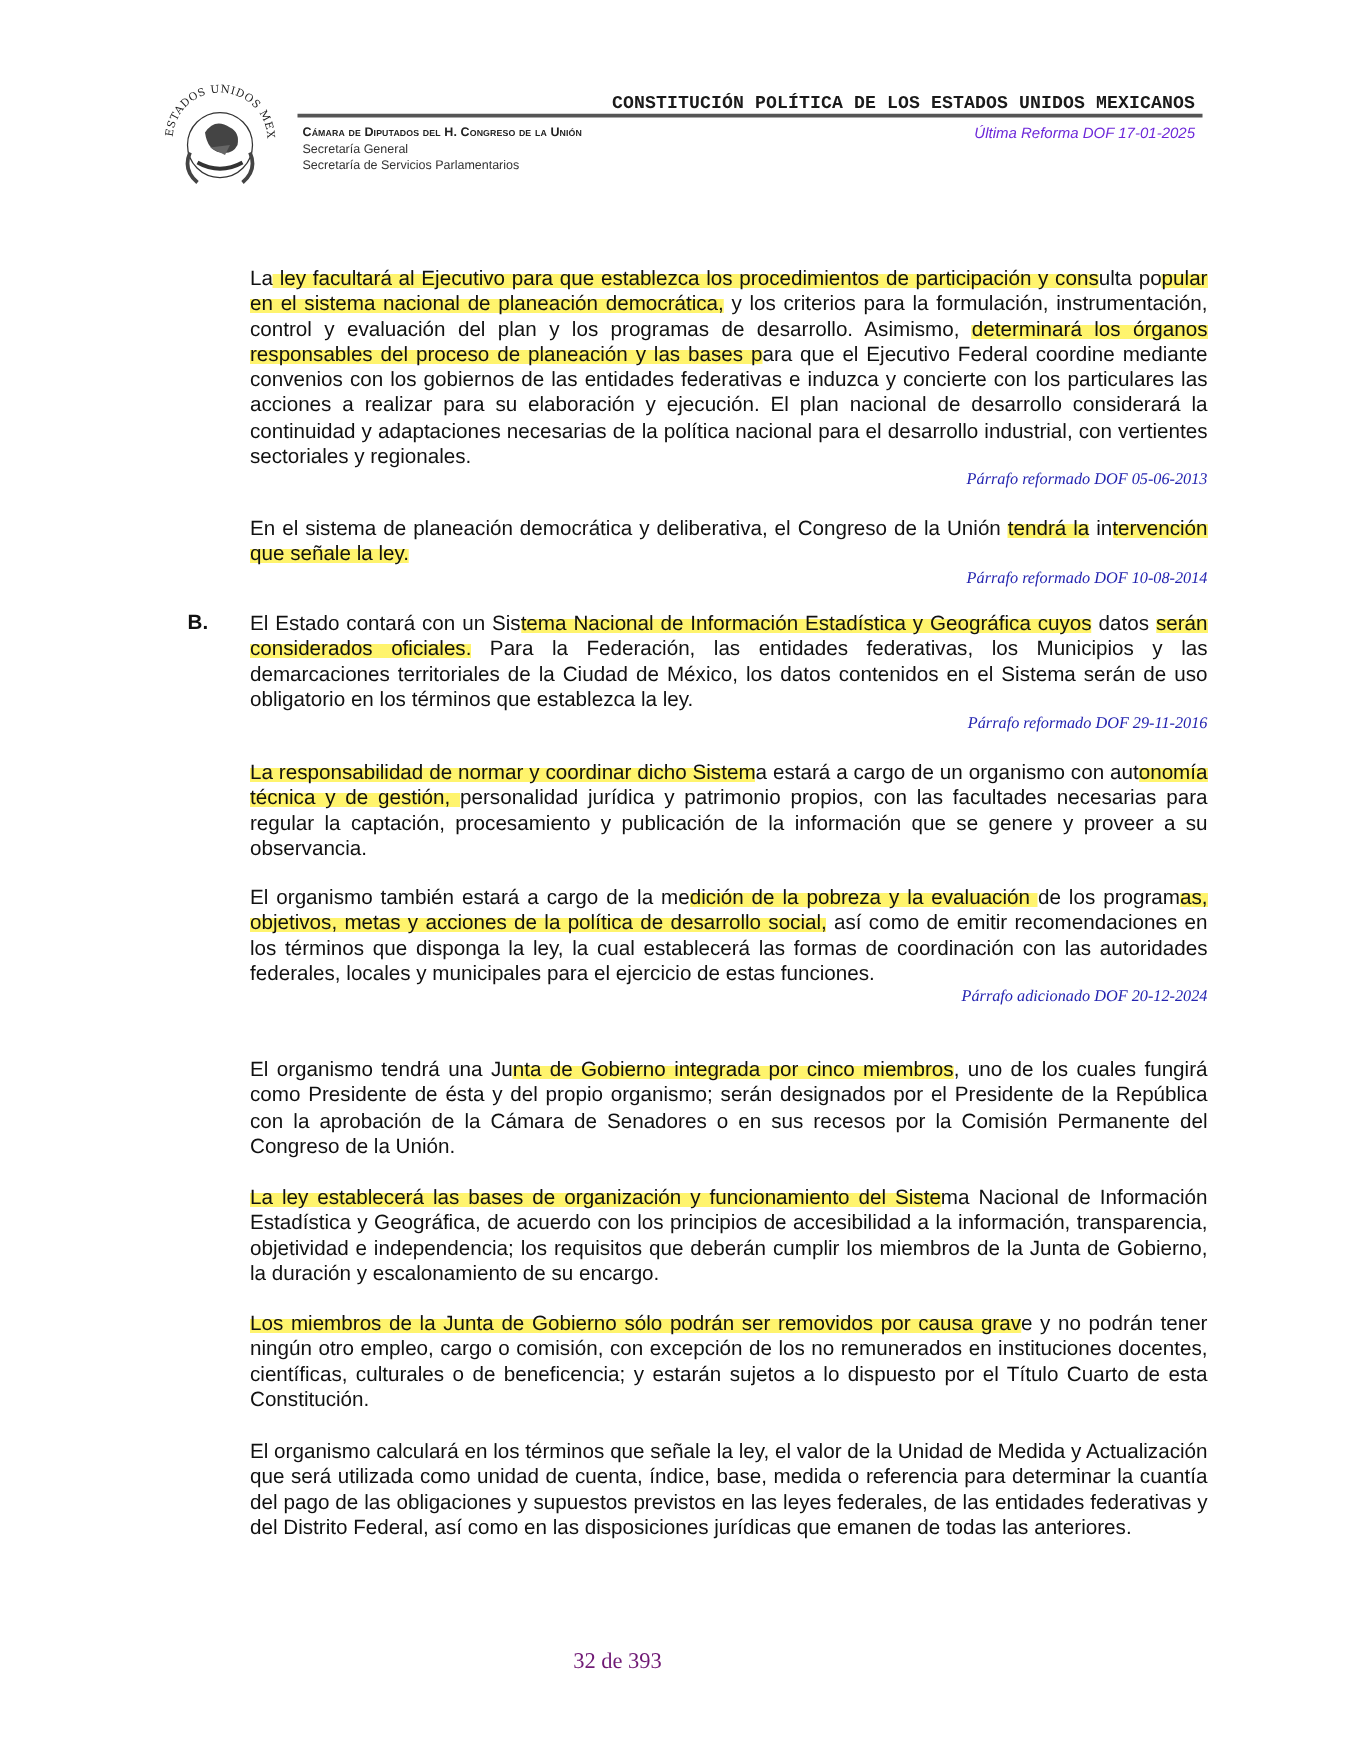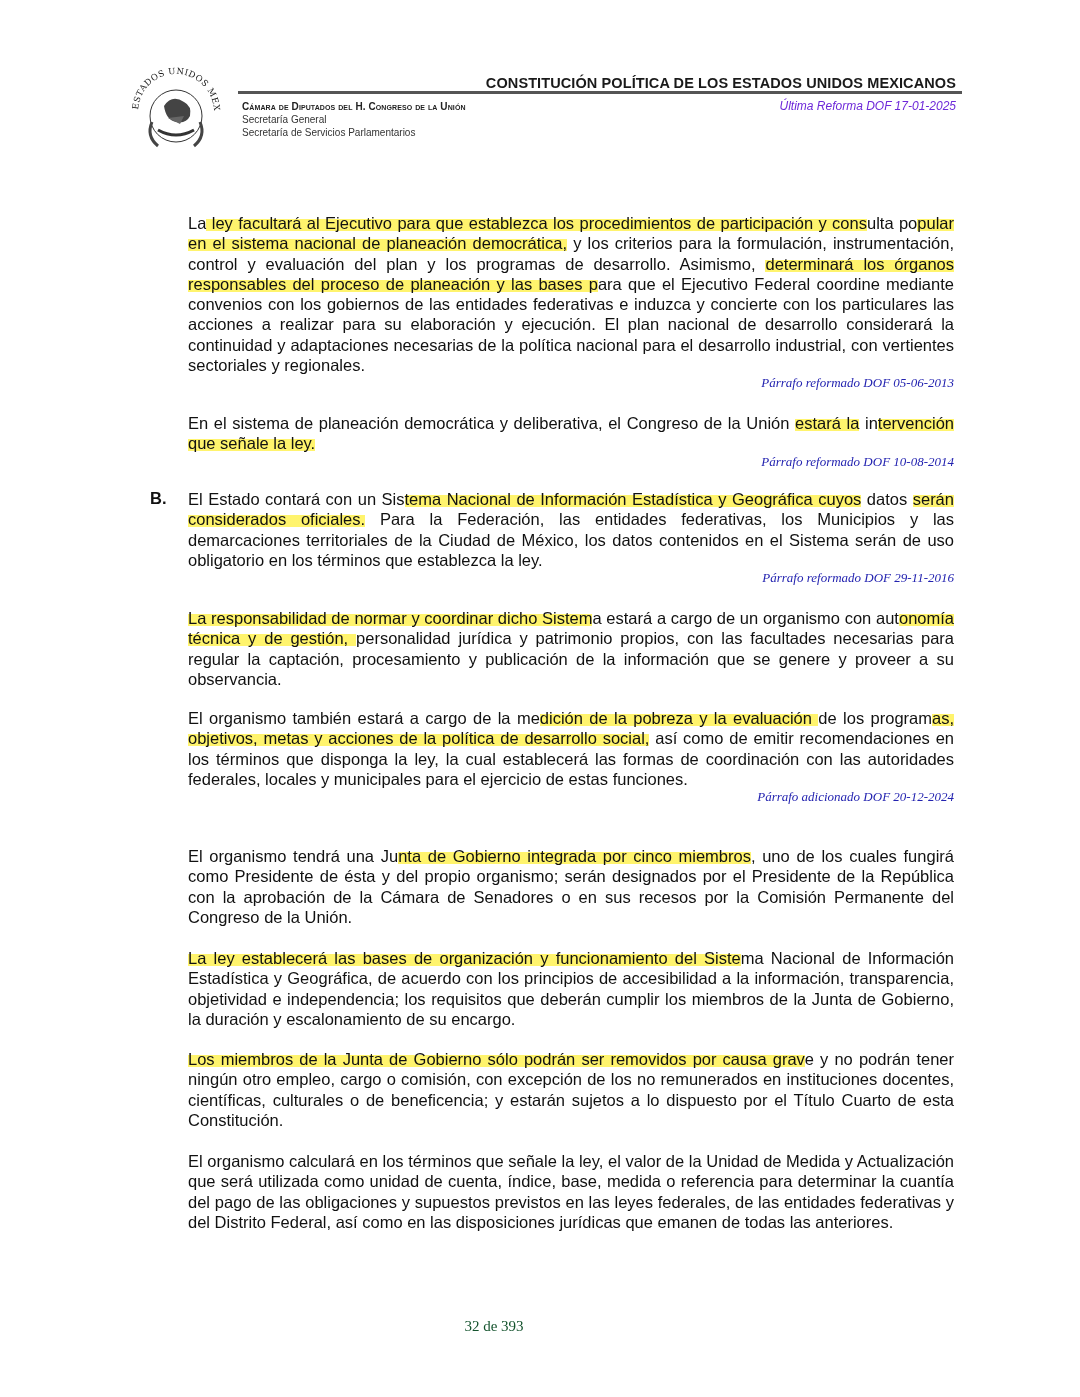--- a/index.html
+++ b/index.html
@@ -1,28 +1,28 @@
 <!DOCTYPE html>
 <html><head>
 <meta charset="utf-8">
 <style>
   html, body { margin: 0; padding: 0; background: #ffffff; }
   body { width: 1080px; height: 1397px; position: relative; overflow: hidden; font-family: "Liberation Sans", sans-serif; color: #111; }
   .seal { position: absolute; left: 124px; top: 60px; width: 104px; height: 100px; }
-  .hdr-title { position: absolute; right: 124px; top: 75px; font-family: Liberation Sans, sans-serif; font-weight: bold; font-size: 14.5px; letter-spacing: 0.1px; color: #1a1a1a; white-space: nowrap; }
+  .hdr-title { position: absolute; right: 124px; top: 75px; font-family: Liberation Mono, monospace; font-weight: bold; font-size: 14.5px; letter-spacing: 0.1px; color: #1a1a1a; white-space: nowrap; }
   .hdr-rule { position: absolute; left: 238px; top: 91px; width: 724px; height: 3px; background: #555; }
   .hdr-org { position: absolute; left: 242px; top: 101px; font-size: 10px; font-weight: bold; color: #222; font-variant: small-caps; letter-spacing: 0.1px; }
   .hdr-sub { position: absolute; left: 242px; font-size: 10px; color: #333; }
   .hdr-reform { position: absolute; right: 124px; top: 99px; font-size: 12px; font-style: italic; color: #6d28d9; }
-  .body { position: absolute; left: 188px; width: 766px; }
+  .body { position: absolute; left: 200px; width: 766px; }
   .para { font-size: 16.5px; line-height: 20.3px; text-align: justify; margin: 0; }
   .hl { background: linear-gradient(to bottom, transparent 30%, rgba(255, 240, 60, 0.75) 30%, rgba(255, 240, 60, 0.75) 92%, transparent 92%); }
   .note { font-family: "Liberation Serif", serif; font-style: italic; font-size: 13px; color: #2323b0; text-align: right; margin: 0; line-height: 16px; }
   .label-b { position: absolute; left: 150px; font-weight: bold; font-size: 16.5px; }
-  .page-num { position: absolute; left: 0; width: 988px; top: 1318px; text-align: center; font-family: "Liberation Serif", serif; font-size: 15px; color: #14532d; }
+  .page-num { position: absolute; left: 0; width: 988px; top: 1318px; text-align: center; font-family: "Liberation Serif", serif; font-size: 18px; color: #701a75; }
 </style>
 </head>
 <body>
 
 <div class="seal">
   <svg width="104" height="100" viewBox="0 0 104 100">
     <defs>
       <path id="arc" d="M 14 52 A 38 38 0 1 1 90 52"></path>
     </defs>
     <text font-family="DejaVu Serif, serif" font-size="8.5" fill="#222" letter-spacing="0.5">
@@ -41,21 +41,21 @@
 <div class="hdr-sub" style="top:114px">Secretaría General</div>
 <div class="hdr-sub" style="top:127px">Secretaría de Servicios Parlamentarios</div>
 <div class="hdr-reform">Última Reforma DOF 17-01-2025</div>
 
 <div id="paras">
     <div class="body" style="top: 213px;">
       <p class="para"><span>La</span><span class="hl"> ley facultará al Ejecutivo para que establezca los procedimientos de participación y cons</span><span>ulta po</span><span class="hl">pular en el sistema nacional de planeación democrática,</span><span> y los criterios para la formulación, instrumentación, control y evaluación del plan y los programas de desarrollo. Asimismo, </span><span class="hl">determinará los órganos responsables del proceso de planeación y las bases p</span><span>ara que el Ejecutivo Federal coordine mediante convenios con los gobiernos de las entidades federativas e induzca y concierte con los particulares las acciones a realizar para su elaboración y ejecución. El plan nacional de desarrollo considerará la continuidad y adaptaciones necesarias de la política nacional para el desarrollo industrial, con vertientes sectoriales y regionales.</span></p>
       <p class="note">Párrafo reformado DOF 05-06-2013</p>
     </div>
     <div class="body" style="top: 413px;">
-      <p class="para"><span>En el sistema de planeación democrática y deliberativa, el Congreso de la Unión </span><span class="hl">estará la</span><span> in</span><span class="hl">tervención que señale la ley.</span></p>
+      <p class="para"><span>En el sistema de planeación democrática y deliberativa, el Congreso de la Unión </span><span class="hl">tendrá la</span><span> in</span><span class="hl">tervención que señale la ley.</span></p>
       <p class="note">Párrafo reformado DOF 10-08-2014</p>
     </div>
     <div class="label-b" style="top: 489px;">B.</div>
     <div class="body" style="top: 489px;">
       <p class="para"><span>El Estado contará con un Sis</span><span class="hl">tema Nacional de Información Estadística y Geográfica cuyos</span><span> datos </span><span class="hl">serán considerados oficiales.</span><span> Para la Federación, las entidades federativas, los Municipios y las demarcaciones territoriales de la Ciudad de México, los datos contenidos en el Sistema serán de uso obligatorio en los términos que establezca la ley.</span></p>
       <p class="note">Párrafo reformado DOF 29-11-2016</p>
     </div>
     <div class="body" style="top: 608px;">
       <p class="para"><span class="hl">La responsabilidad de normar y coordinar dicho Sistem</span><span>a estará a cargo de un organismo con aut</span><span class="hl">onomía técnica y de gestión, </span><span>personalidad jurídica y patrimonio propios, con las facultades necesarias para regular la captación, procesamiento y publicación de la información que se genere y proveer a su observancia.</span></p>
     </div>

